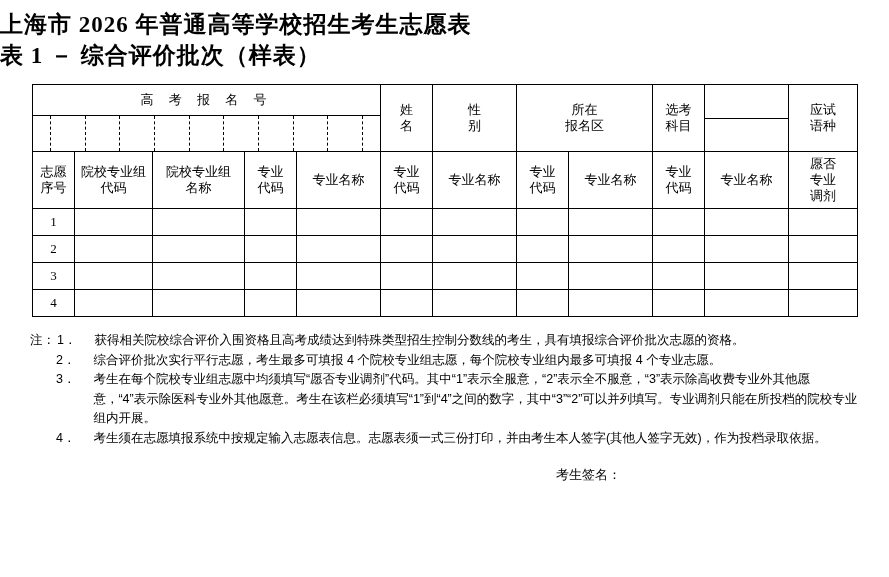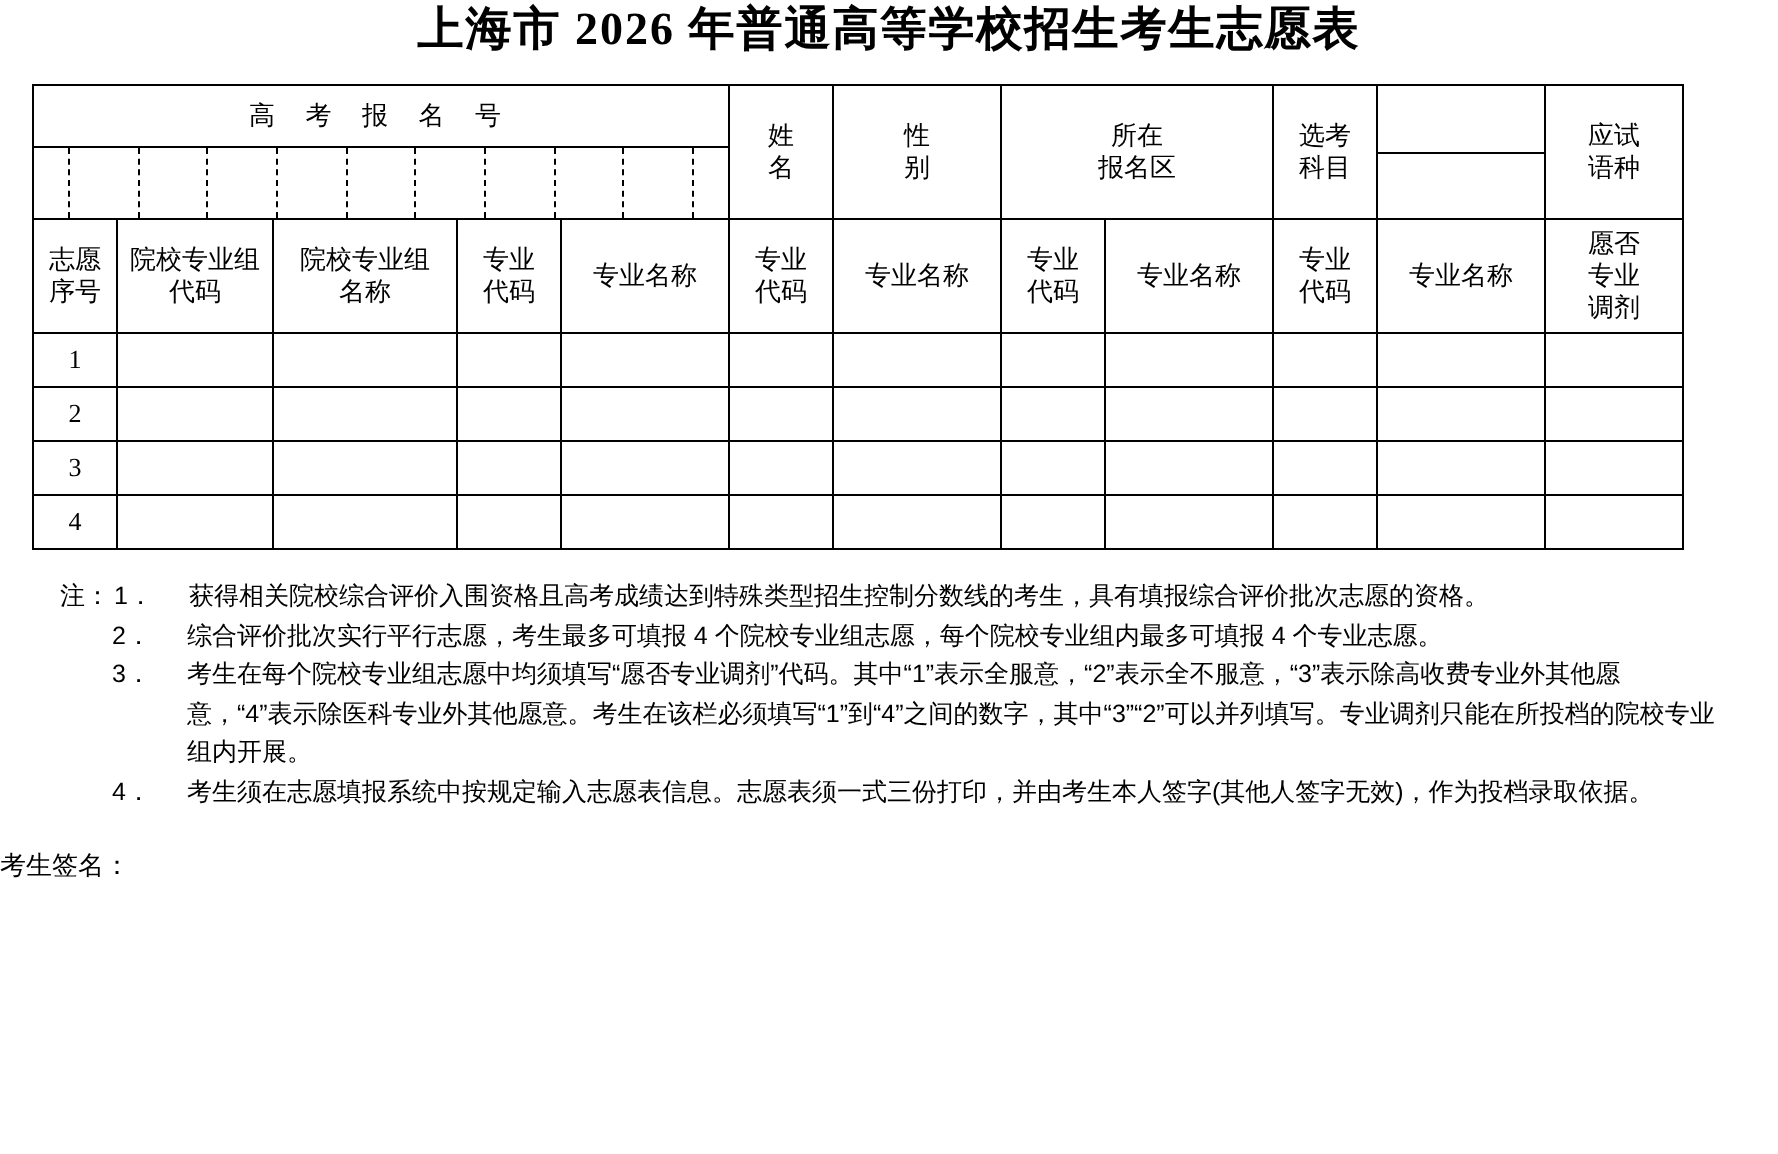--- a/index.html
+++ b/index.html
@@ -17,38 +17,38 @@
   }
   .page {
     width: 889px;
     height: 577px;
     position: relative;
     box-sizing: border-box;
   }
 
   
   .title-block {
-    text-align: center;
+    padding-top: 10px;
   }
   .title-line1 {
     font-size: 23px;
     font-weight: bold;
     letter-spacing: 1px;
     line-height: 30px;
   }
   .title-line2 {
     font-size: 23px;
     font-weight: bold;
     letter-spacing: 1px;
     line-height: 32px;
   }
 
   
   .table-wrap {
-    margin: 12px 32px 0 16px;
+    margin: 12px 32px 0 32px;
   }
   table.form {
     border-collapse: collapse;
     width: 825px;
     table-layout: fixed;
   }
   table.form td {
     border: 1px solid #000000;
     text-align: center;
     vertical-align: middle;
@@ -137,32 +137,34 @@
     flex: 1;
     margin-left: 16px;
   }
   .note-indent {
     padding-left: 26px;
   }
 
   
   .sign {
     margin-top: 16px;
+    padding-left: 556px;
     font-family: "Liberation Sans", "DejaVu Sans", sans-serif;
     font-size: 13px;
     line-height: 22px;
   }
 </style>
 </head>
 <body>
 
 <div class="page">
 
   <div class="title-block">
     <div class="title-line1">上海市 2026 年普通高等学校招生考生志愿表</div>
+    <div class="title-line2">表 1 －  综合评价批次（样表）</div>
   </div>
 
   <div class="table-wrap">
     <table class="form">
       <colgroup>
         <col style="width:42px">
         <col style="width:78px">
         <col style="width:92px">
         <col style="width:52px">
         <col style="width:84px">

